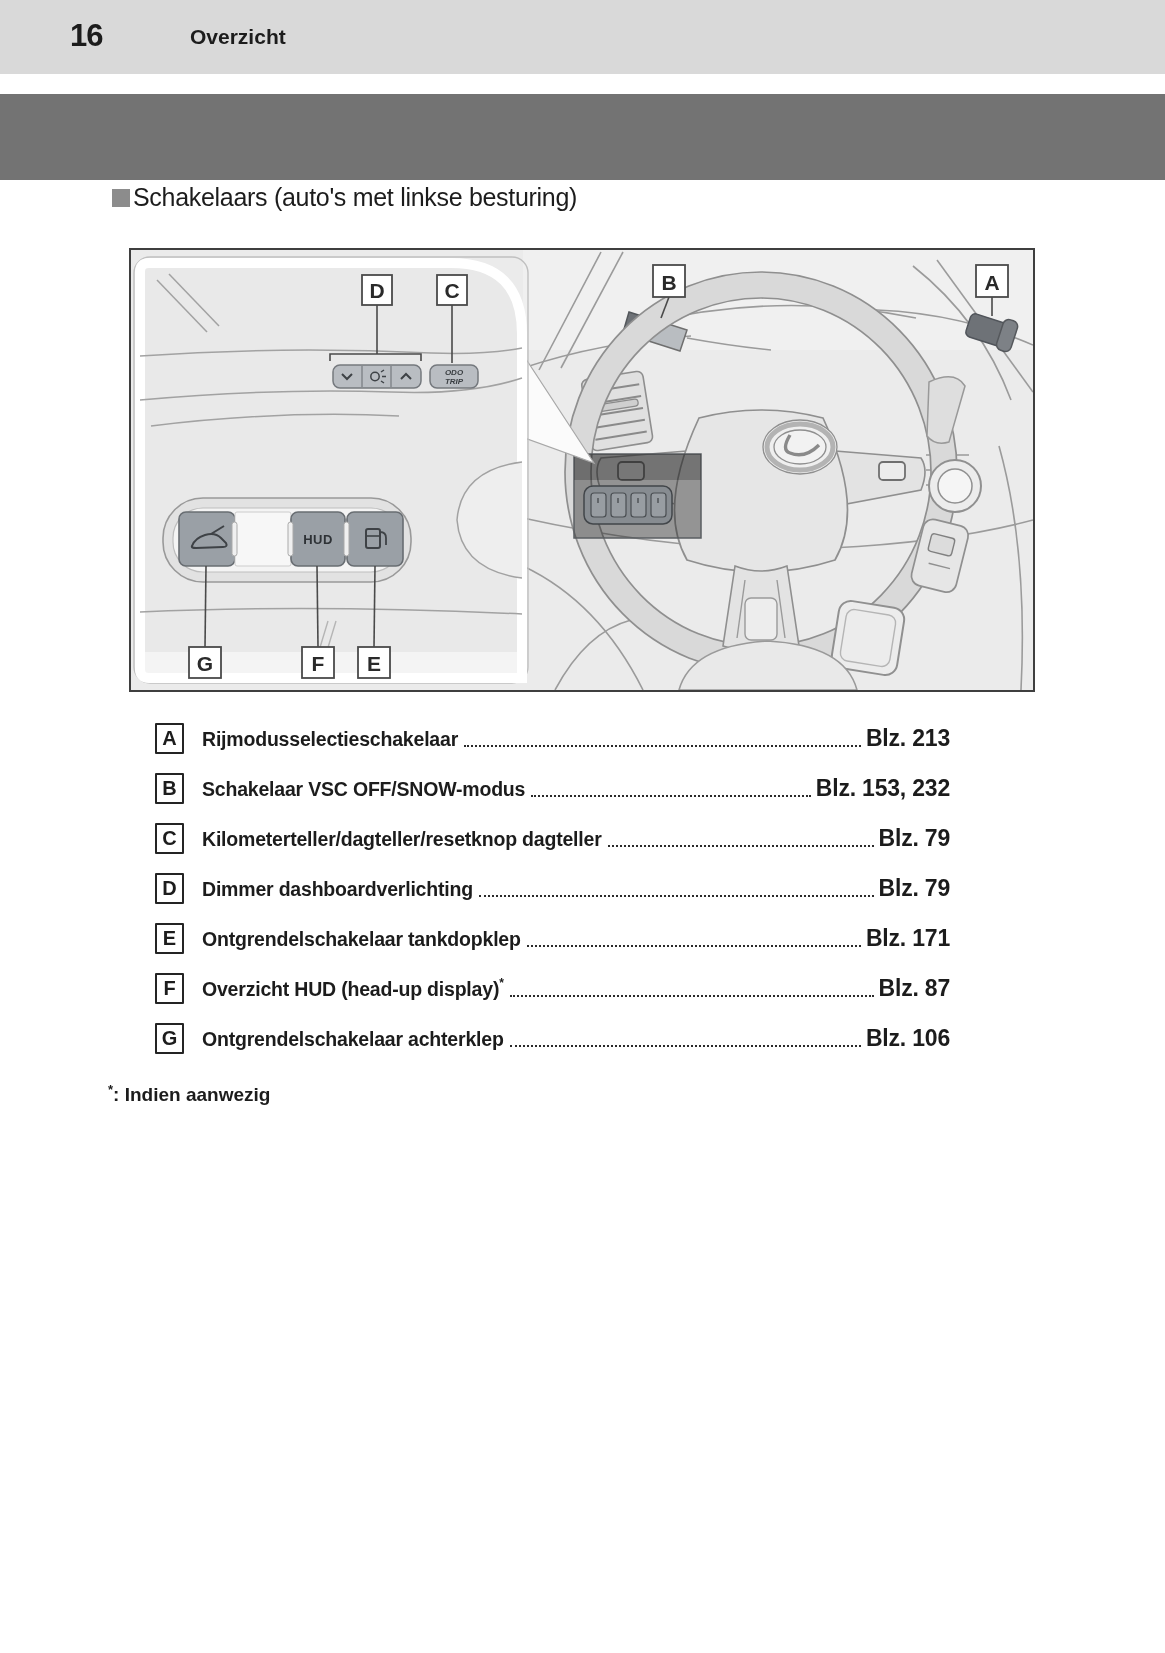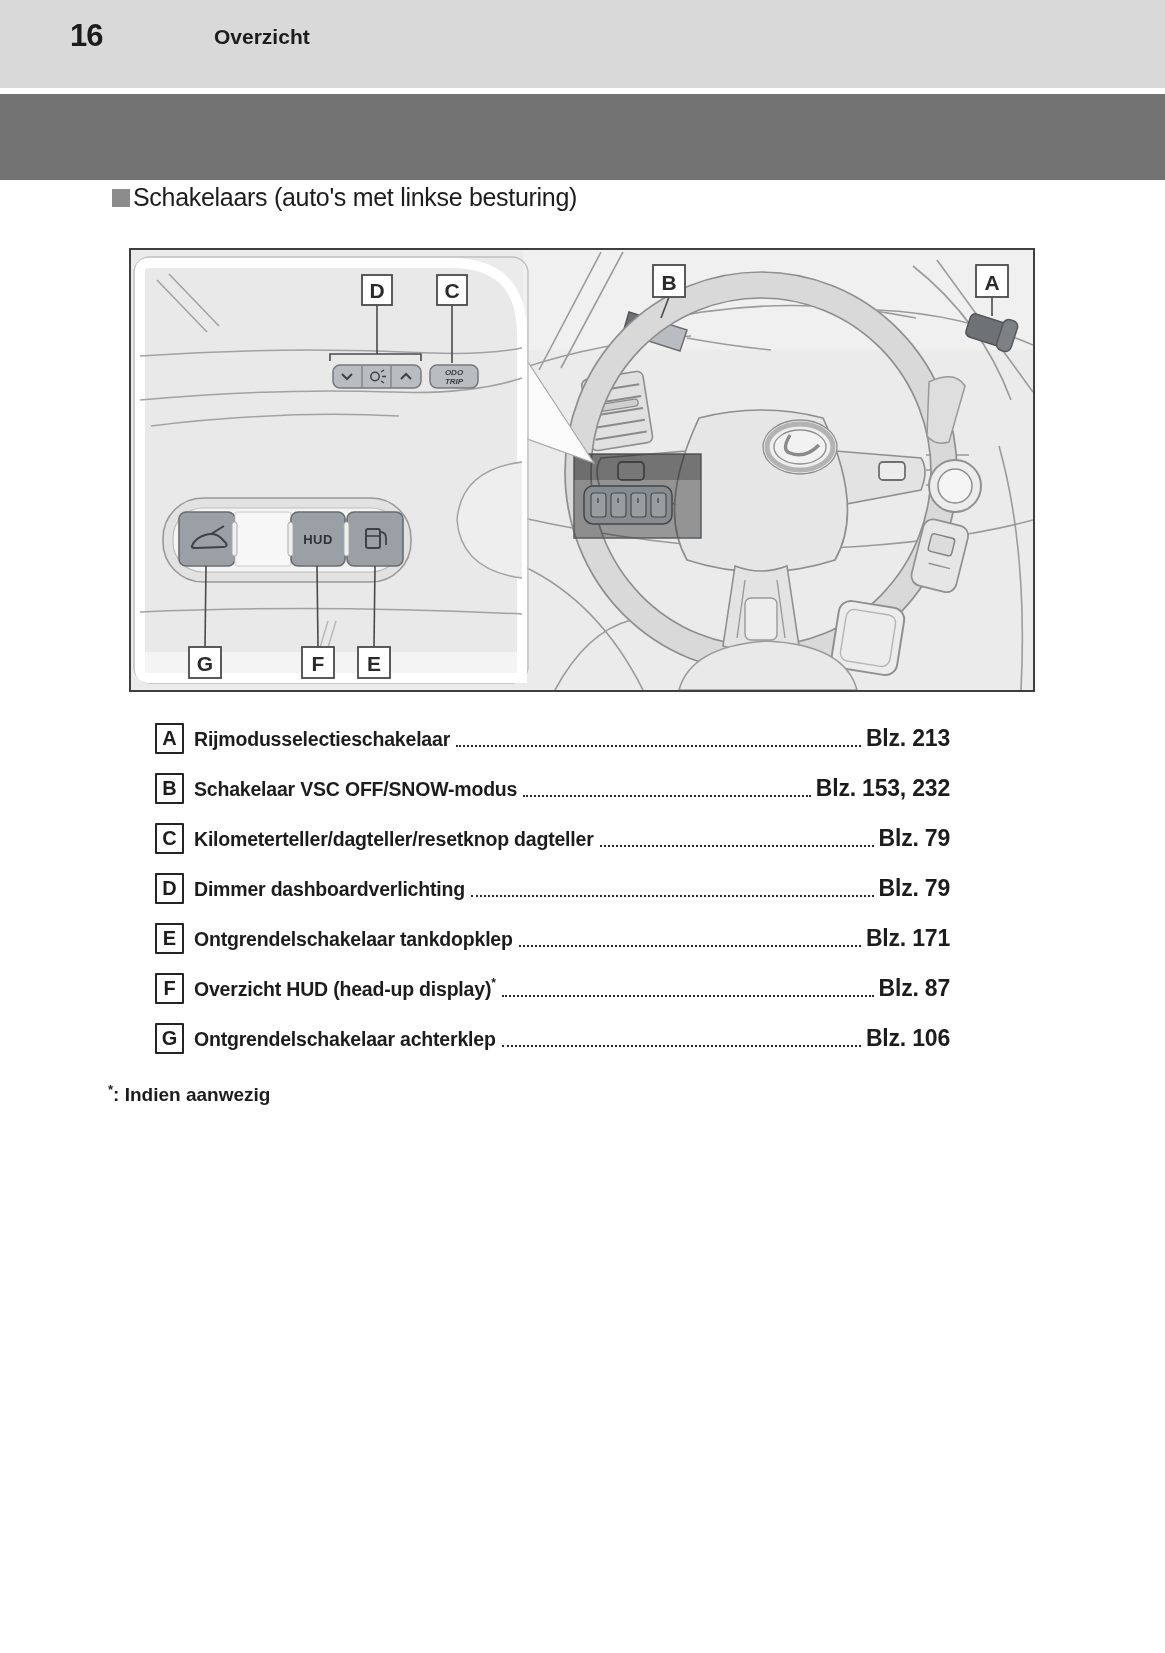--- a/index.html
+++ b/index.html
@@ -2,50 +2,50 @@
 <html><head>
 <meta charset="utf-8">
 <style>
   * { margin:0; padding:0; box-sizing:border-box; }
   html,body { background:#ffffff; }
   body {
     width:1165px; height:1653px; position:relative;
     font-family:"Liberation Sans", sans-serif; color:#1c1c1c;
   }
   .header-bar {
-    position:absolute; left:0; top:0; width:1165px; height:88px;
+    position:absolute; left:0; top:0; width:1165px; height:74px;
     background:#d9d9d9;
   }
   .page-number {
     position:absolute; left:70px; top:18px;
     font-size:31px; font-weight:bold; letter-spacing:-1px;
   }
   .section-title {
     position:absolute; left:190px; top:25px;
-    font-size:21px; font-weight:bold;margin-left:24px;
+    font-size:21px; font-weight:bold;
   }
   .banner { position:absolute; left:0; top:94px; width:1165px; height:86px; background:#737373; }
   .heading {
     position:absolute; left:112px; top:183px;
     display:flex; align-items:center;
     font-size:25px; font-weight:normal; letter-spacing:-0.3px;
   }
   .heading-square { width:18px; height:18px; background:#8c8c8c; margin-right:3px; flex:none; }
   .figure-frame {
     position:absolute; left:129px; top:248px; width:906px; height:444px;
     border:2px solid #3f3f3f; background:#ebebeb; overflow:hidden;
   }
   .legend { position:absolute; left:155px; top:722px; width:795px; }
   .legend-row { display:flex; align-items:center; height:32px; margin-bottom:18px; }
   .key {
     width:29px; height:31px; border:2px solid #242424; background:#fff;
     display:flex; align-items:center; justify-content:center;
     font-size:20px; font-weight:bold; flex:none; border-radius:1px;
   }
-  .lbl { font-size:19.5px; font-weight:bold; white-space:nowrap; margin-left:10px; letter-spacing:-0.2px; }
+  .lbl { font-size:19.5px; font-weight:bold; white-space:nowrap; margin-left:18px; letter-spacing:-0.2px; }
   .lbl sup { font-size:12px; vertical-align:9px; font-weight:bold; }
   .leader { flex:1; border-bottom:2px dotted #2a2a2a; margin:0 5px 7px 6px; align-self:flex-end; min-width:30px; }
   .pageref { font-size:23px; font-weight:bold; white-space:nowrap; letter-spacing:-0.2px; }
   .footnote { position:absolute; left:108px; top:1082px; font-size:19px; font-weight:bold; }
   .footnote sup { font-size:13px; vertical-align:7px; }
 </style>
 </head>
 <body>
 
 <div class="header-bar">

